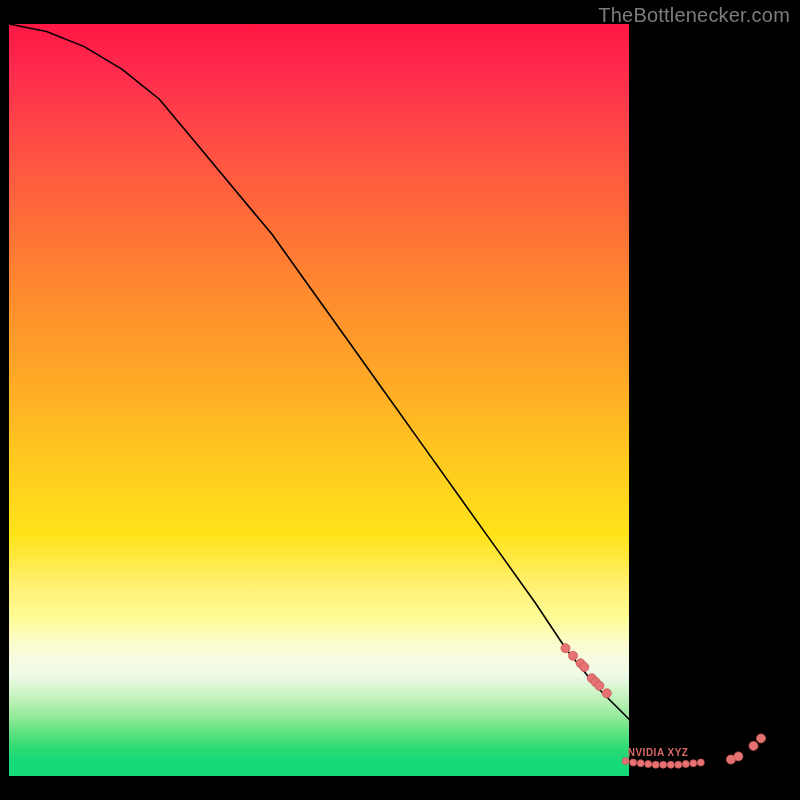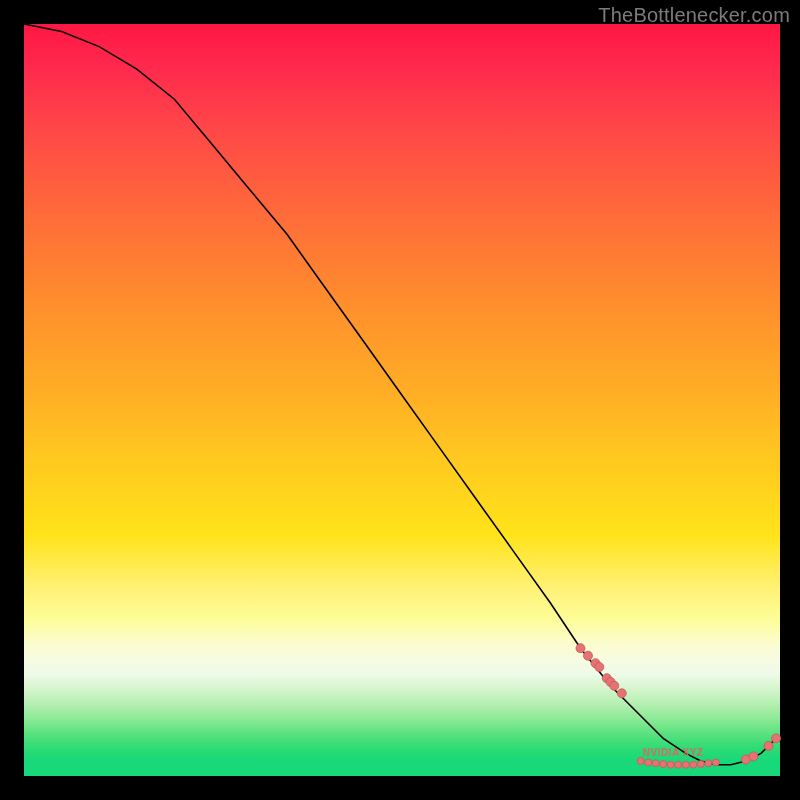--- a/index.html
+++ b/index.html
@@ -12,23 +12,23 @@
     font-family: Arial, Helvetica, sans-serif;
   }
   .stage {
     position: relative;
     width: 800px;
     height: 800px;
     background: #000;
   }
   .plot {
     position: absolute;
-    left: 24px;
+    left: 9px;
     top: 24px;
-    width: 756px;
+    width: 620px;
     height: 752px;
     
     background: linear-gradient(
       to bottom,
       #ff1744 0%,
       #ff2a4d 6%,
       #ff4747 14%,
       #ff6a3a 25%,
       #ff8b2e 36%,
       #ffab26 48%,

